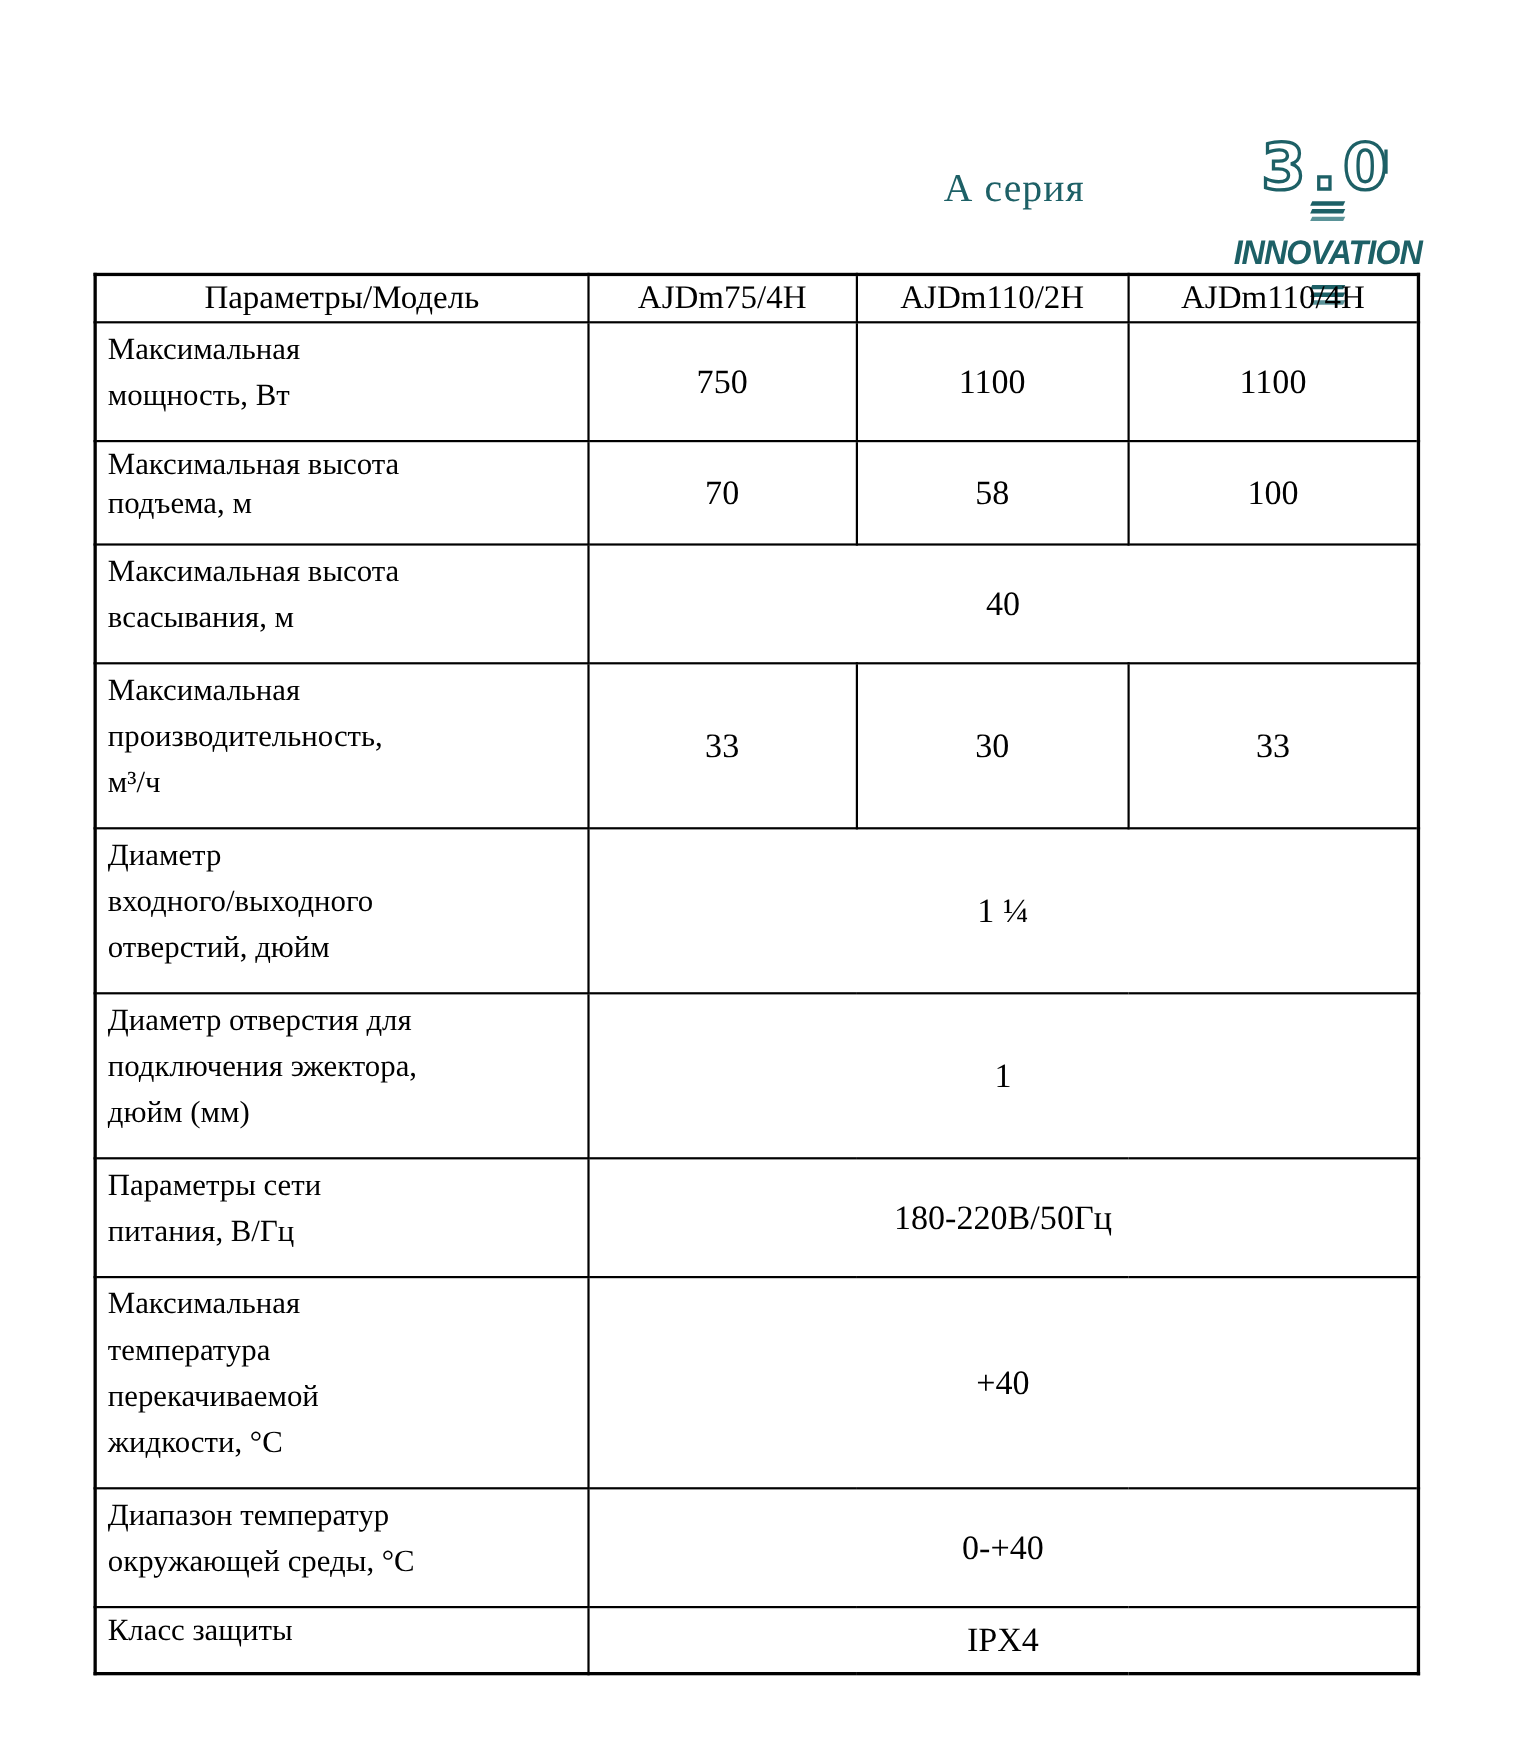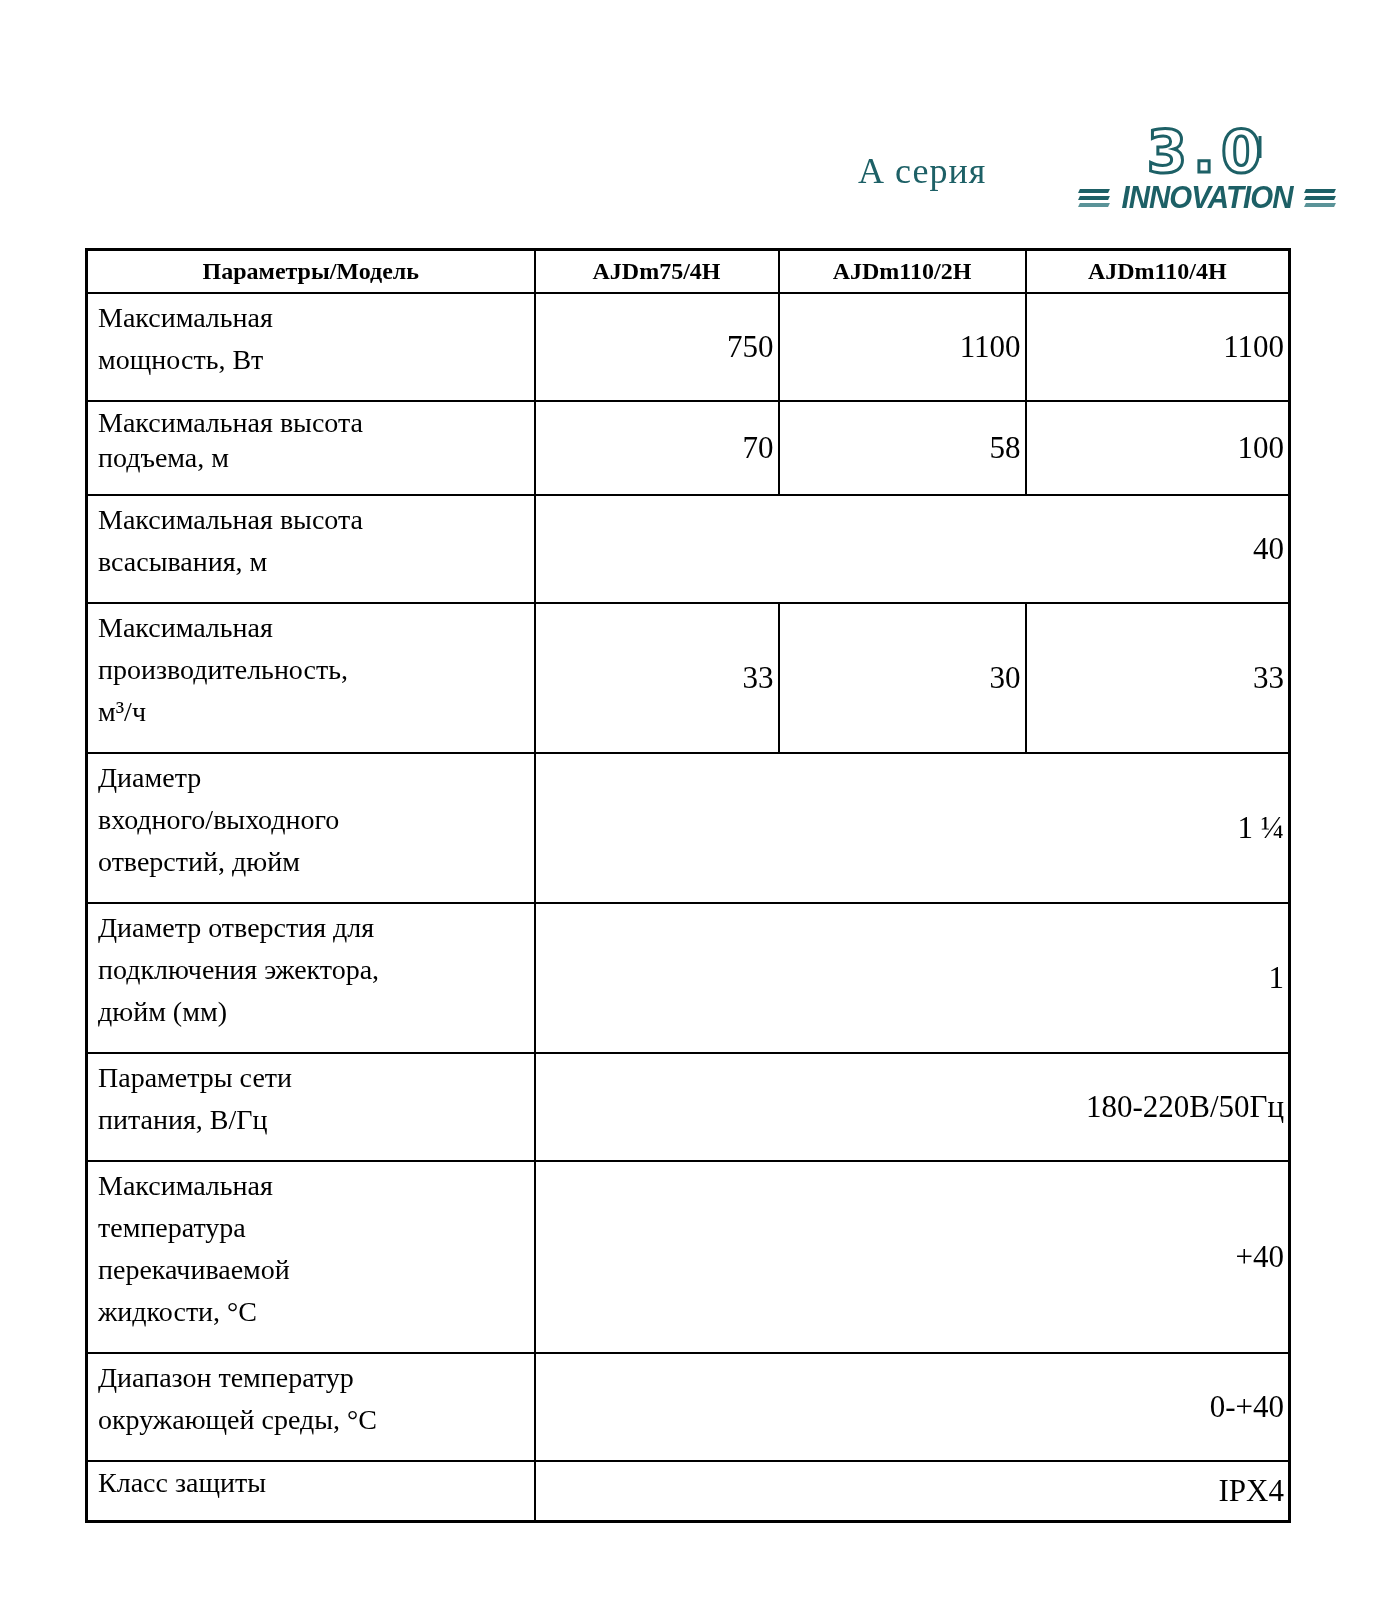--- a/index.html
+++ b/index.html
@@ -24,20 +24,21 @@
     width:290px;
     text-align:center;
   }
   .logo-top svg{display:block;margin:0 auto;}
   .logo-bottom{
     display:flex;
     align-items:center;
     justify-content:center;
     gap:8px;
     margin-top:-4px;
+    flex-direction:column;
   }
   .innovation-text{
     font-family:"Liberation Sans", sans-serif;
     font-weight:700;
     font-style:italic;
     font-size:31px;
     color:#1d6066;
     letter-spacing:-1px;
     transform:scaleX(0.95);
     white-space:nowrap;
@@ -58,38 +59,38 @@
     width:1203px;
     border-collapse:collapse;
     table-layout:fixed;
     border:3px solid #000;
   }
   table.spec td, table.spec th{
     border:2px solid #000;
     overflow:hidden;
   }
   th.param-head{
-    font-size:24px;
-    font-weight:700;
+    font-size:30px;
+    font-weight:400;
     text-align:center;
     vertical-align:middle;
     line-height:34px;
     padding:2px 4px;
   }
   td.row-label{
     font-size:28px;
     text-align:left;
     vertical-align:top;
     padding:3px 6px 19px 10px;
     line-height:42px;
     white-space:pre-line;
   }
   td.val{
     font-size:31px;
-    text-align:right;
+    text-align:center;
     vertical-align:middle;
     padding:0 4px;
   }
   tr.hrow{height:43px;}
   tr.r0{height:95px;}
   tr.r1{height:77px;}
   tr.r1 td.row-label{line-height:35px;}
   tr.r2{height:91px;}
   tr.r3{height:137px;}
   tr.r4{height:137px;}

